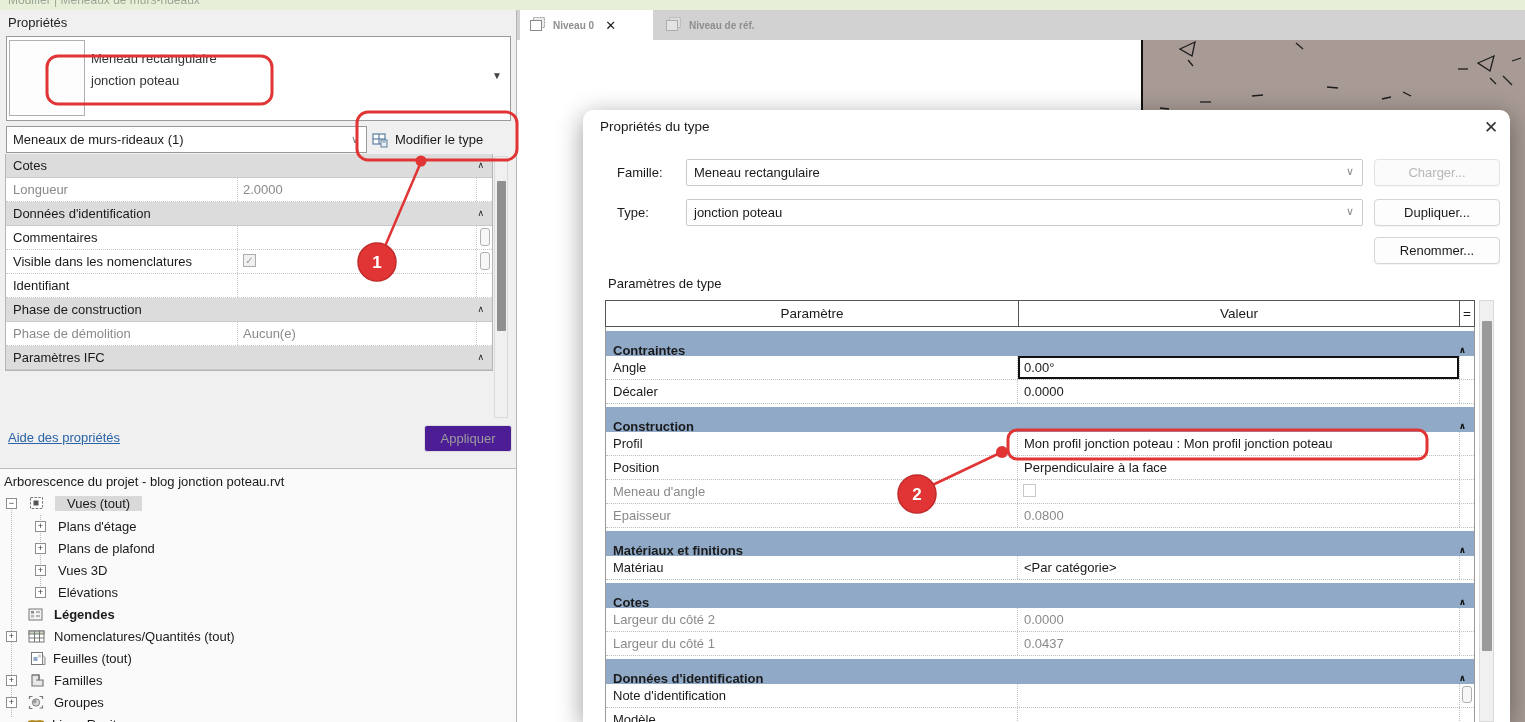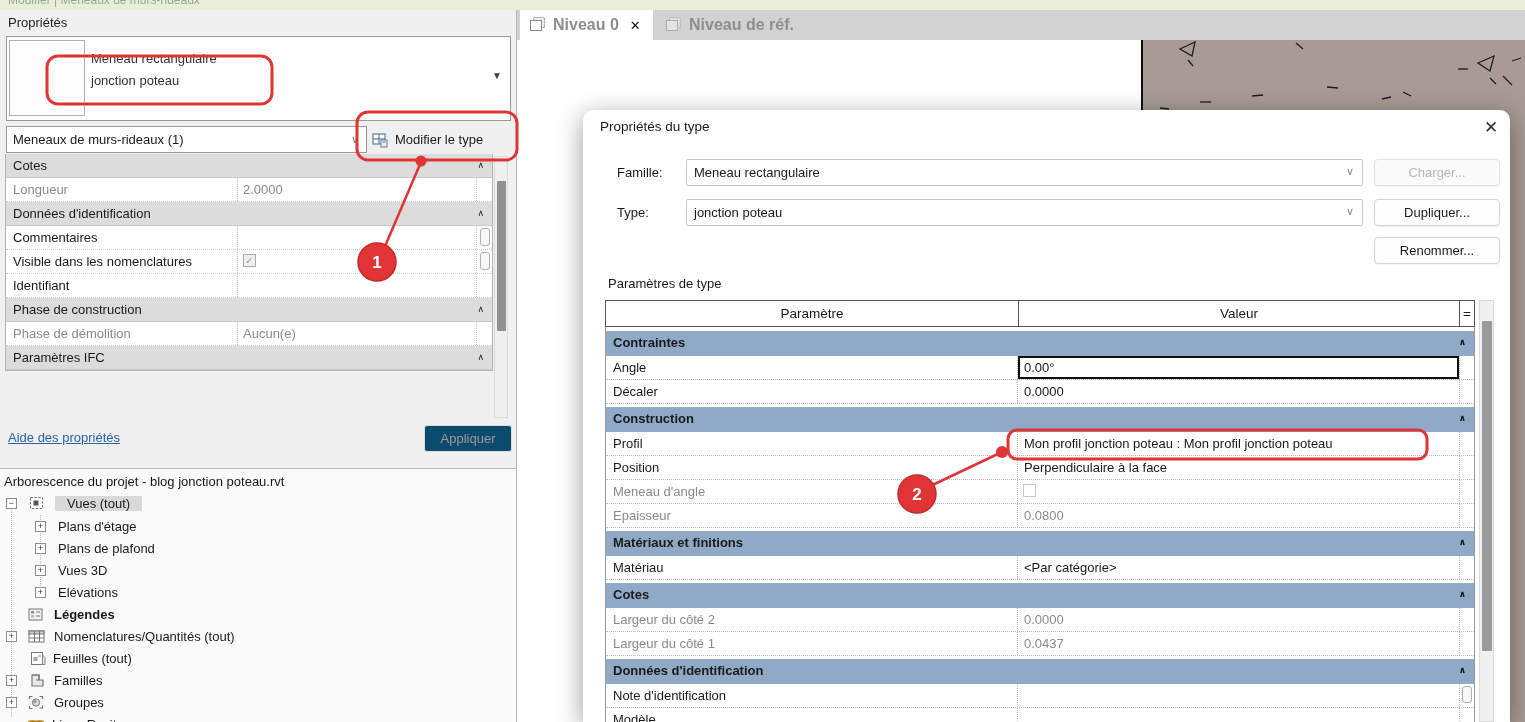--- a/index.html
+++ b/index.html
@@ -34,39 +34,39 @@
   .muted{color:#8a8a8a;}
   .focus-cell{outline:2px solid #111;outline-offset:-2px;}
   .mini-btn{position:absolute;right:2px;top:2px;width:10px;height:18px;border:1px solid #b0b0b0;border-radius:3px;background:#f7f7f7;box-sizing:border-box;}
   .chk{width:13px;height:13px;border:1px solid #ababab;background:#f0f0f0;margin-top:4px;margin-left:5px;font-size:10px;line-height:12px;text-align:center;color:#9a9a9a;box-sizing:border-box;}
   .chk.empty{background:#fff;border-color:#c8c8c8;color:transparent;}
 
   .v-scroll{background:#f0f0f0;border:1px solid #dadada;box-sizing:border-box;}
   .v-thumb{position:absolute;left:2px;background:#8f8f8f;border-radius:1px;}
 
   .help-link{left:8px;top:420px;color:#2a63a8;text-decoration:underline;cursor:pointer;}
-  .apply-btn{left:424px;top:415px;width:88px;height:27px;background:#0c4a6e;border:1px solid #dcdcdc;border-radius:3px;color:#9c9c9c;font-size:13px;}
+  .apply-btn{left:424px;top:415px;width:88px;height:27px;background:#4c1d95;border:1px solid #dcdcdc;border-radius:3px;color:#9c9c9c;font-size:13px;}
 
   
   .browser{left:0;top:458px;width:516px;height:264px;background:#fafafa;border-top:1px solid #bcbcbc;box-sizing:border-box;}
   .browser-title{left:4px;top:5px;color:#1a1a1a;white-space:nowrap;}
   .tree{left:0;top:24px;width:516px;height:240px;position:absolute;}
   .tree-item{position:absolute;height:22px;width:100%;cursor:default;}
   .tree-item .expander{position:absolute;top:5px;width:11px;height:11px;background:#fff;border:1px solid #8e8e8e;box-sizing:border-box;font-size:9px;line-height:8px;text-align:center;color:#333;cursor:pointer;}
   .tree-item .t-icon{position:absolute;top:3px;}
   .tree-item .t-label{position:absolute;top:3px;white-space:nowrap;}
   .tree-sel{background:#d9d9d9;}
   .guide{border-left:1px dotted #b9b9b9;width:0;}
 
   
   .tabbar{left:517px;top:10px;width:1008px;height:30px;background:#d2d2d2;}
   .tab{position:absolute;top:0;height:30px;display:flex;align-items:center;gap:7px;padding:0 9px;box-sizing:border-box;cursor:pointer;}
   .tab.active{background:#fff;left:3px;width:133px;}
   .tab.inactive{left:139px;width:170px;color:#8e8e8e;}
-  .tab .t-label{font-size:16px;color:#8e8e8e;font-weight:bold;white-space:nowrap;}
+  .tab .t-label{font-size:10px;color:#8e8e8e;font-weight:bold;white-space:nowrap;}
   .tab .t-close{margin-left:4px;color:#1a1a1a;font-weight:bold;font-size:13px;cursor:pointer;}
   .canvas-left{left:517px;top:40px;width:624px;height:682px;background:#fff;}
   .canvas-right{left:1141px;top:40px;width:384px;height:682px;background:#a89b95;}
   .crop-line{left:0;top:0;width:2px;height:198px;background:#111;}
 
   
   .dialog{left:583px;top:110px;width:927px;height:612px;background:#fff;border-radius:10px 10px 0 0;box-shadow:0 6px 26px rgba(0,0,0,.4);z-index:20;}
   .dlg-title{left:17px;top:9px;font-size:13.5px;color:#1a1a1a;}
   .dlg-close{left:895px;top:5px;font-size:17px;color:#333;cursor:pointer;padding:2px 6px;}
   .dlg-label{color:#1a1a1a;}
@@ -80,21 +80,21 @@
   .tg-head{height:27px;display:flex;border:1px solid #555;background:#fff;box-sizing:border-box;}
   .tg-head div{box-sizing:border-box;padding-top:5px;text-align:center;font-size:13.5px;}
   .tg-head .hp{width:412px;}
   .tg-head .hv{width:441px;border-left:1px solid #555;}
   .tg-head .he{flex:1;border-left:1px solid #555;}
   .tg-body{height:395px;overflow:hidden;border-left:1px solid #9a9a9a;border-right:1px solid #9a9a9a;box-sizing:border-box;}
   .tg-row{height:24px;display:flex;border-bottom:1px dotted #bdbdbd;background:#fff;box-sizing:border-box;position:relative;}
   .tg-row .p{width:412px;padding:4px 0 0 7px;border-right:1px dotted #bdbdbd;box-sizing:border-box;white-space:nowrap;overflow:hidden;}
   .tg-row .v{width:441px;padding:4px 0 0 6px;box-sizing:border-box;white-space:nowrap;overflow:hidden;}
   .tg-row .e{flex:1;border-left:1px dotted #bdbdbd;position:relative;}
-  .tg-sec{height:25px;background:#8fa9c7;display:flex;justify-content:space-between;padding:4px 8px 0 7px;box-sizing:border-box;font-weight:bold;margin-top:3px;}
+  .tg-sec{height:25px;background:#8fa9c7;display:flex;justify-content:space-between;padding:12px 8px 0 7px;box-sizing:border-box;font-weight:bold;margin-top:3px;}
   .tg-sec.first{margin-top:4px;}
   .tg-sec .collapse-glyph{color:#111;}
 
   
   #overlay{left:0;top:0;z-index:50;pointer-events:none;}
   .circle-num{font:bold 17px "Liberation Sans",sans-serif;fill:#fff;}
 </style>
 </head>
 <body>
 

